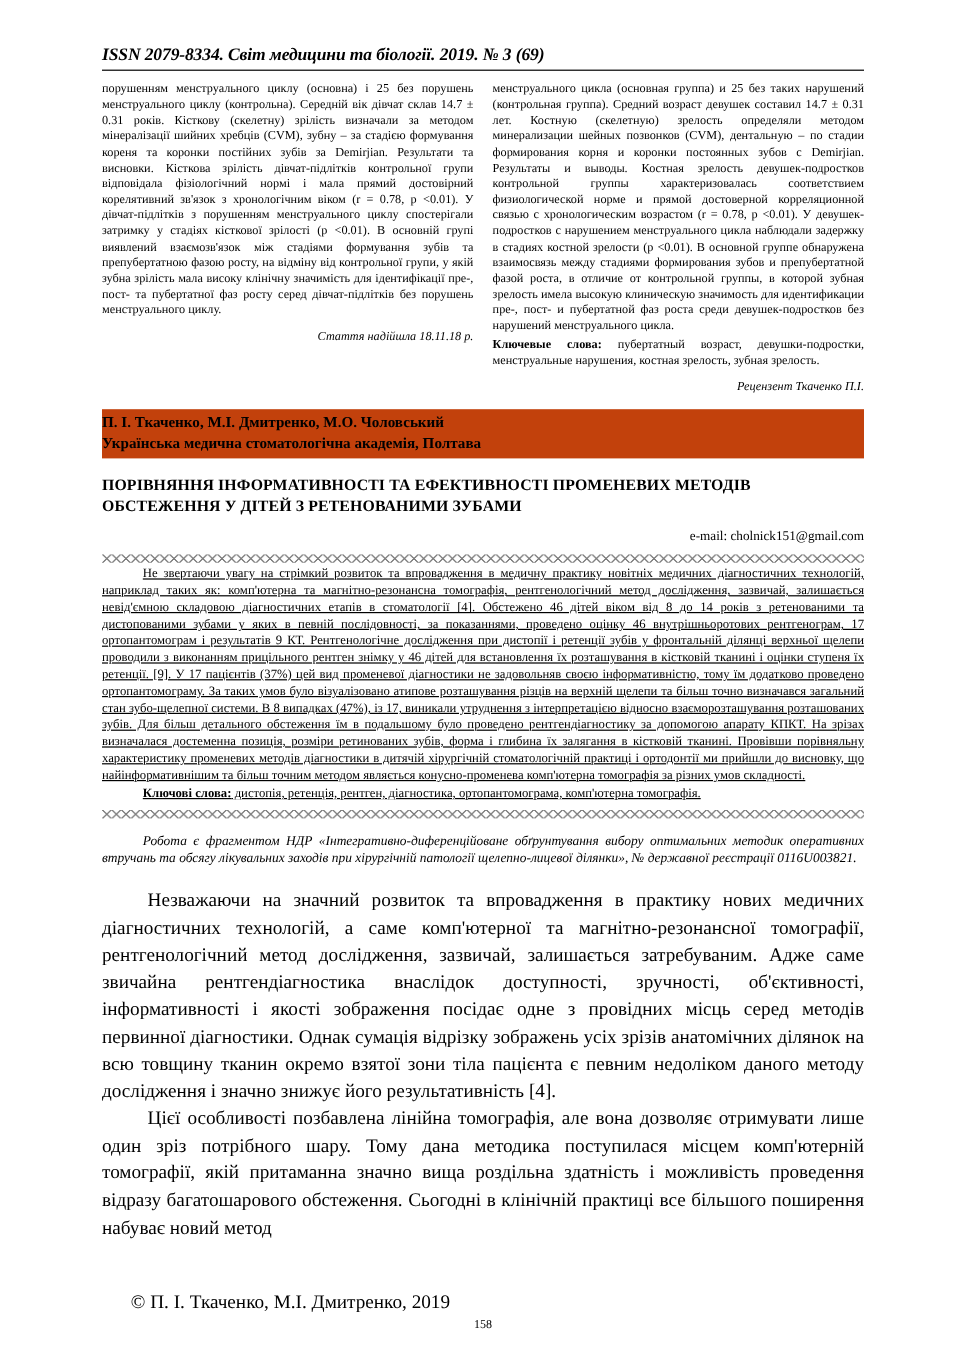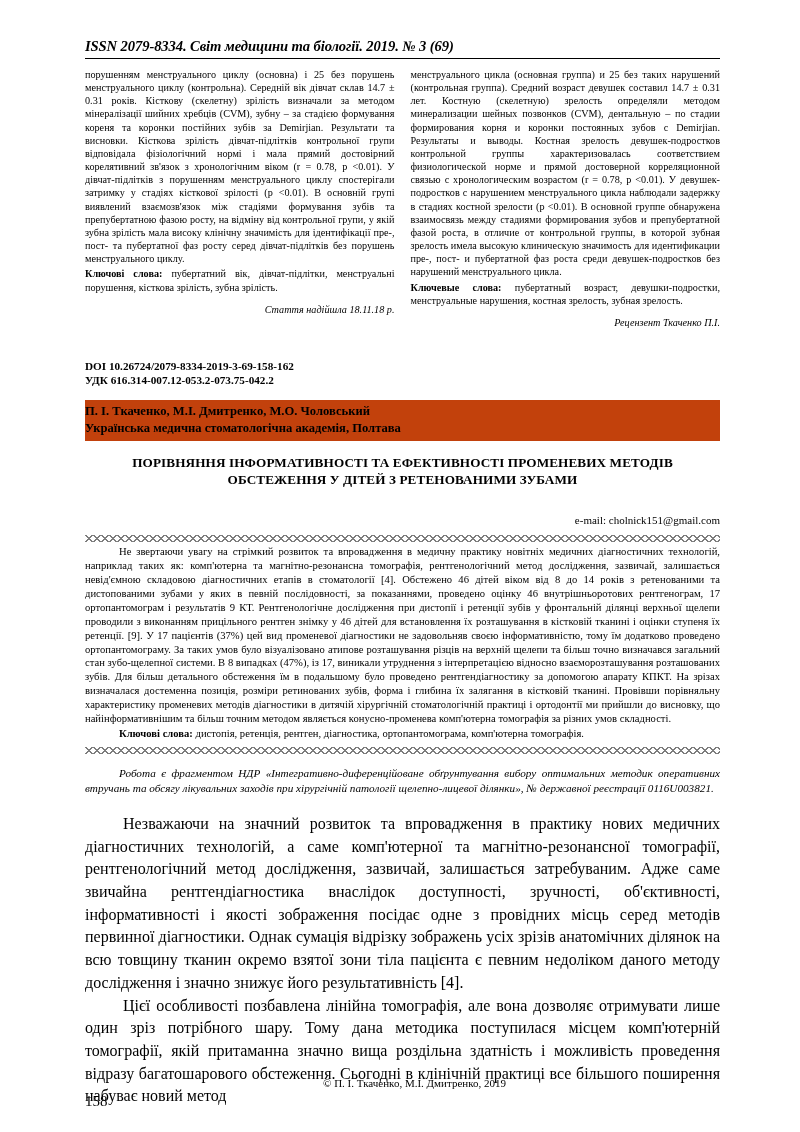--- a/index.html
+++ b/index.html
@@ -79,28 +79,27 @@
     text-align: left;
     font-weight: bold;
     font-size: 12.6px;
     line-height: 1.35;
     padding: 3px 6px 4px 0;
   }
 
   
   .article-title {
     margin-top: 13px;
-    text-align: center;
     font-weight: bold;
     font-size: 13.2px;
     line-height: 1.33;
     letter-spacing: 0.1px;
   }
   .email-line {
-    margin-top: 25px;
+    margin-top: 11px;
     text-align: right;
     font-size: 11px;
   }
 
   
   .zigzag {
     height: 7px;
     margin: 9px 0 3px 0;
     background-repeat: repeat-x;
     background-size: 8px 7px;
@@ -109,20 +108,21 @@
       linear-gradient(-45deg, transparent 46%, #7d7d7d 46%, #7d7d7d 56%, transparent 56%),
       linear-gradient(45deg, transparent 46%, #7d7d7d 46%, #7d7d7d 56%, transparent 56%);
   }
   .zigzag.tight { margin: 6px 0 2px 0; }
 
   
   .abs-body {
     font-size: 10.6px;
     line-height: 1.32;
     text-align: justify;
+    text-decoration: underline;
   }
   .abs-body p { margin: 0; }
   .abs-body p.first { text-indent: 34px; }
   .abs-body p.kwfull { text-indent: 34px; margin-top: 1px !important; }
 
   
   .funding {
     font-style: italic;
     font-size: 11.2px;
     line-height: 1.32;
@@ -144,57 +144,52 @@
   }
 
   
   .footer {
     position: absolute;
     left: 85px;
     right: 80px;
     bottom: 22px;
   }
   .copyright {
-    font-size: 11px;
+    font-size: 16px;
     text-indent: 24px;
+  }
+  .page-number {
     text-align: center;
-  }
-  .page-number {
-    font-size: 15px;
+    font-size: 10px;
     margin-top: 4px;
   }
 </style>
 </head>
 <body>
 
 <div class="page">
 
   <div class="running-head">ISSN 2079-8334. Світ медицини та біології. 2019. № 3 (69)</div>
   <div class="head-rule"></div>
 
   <div class="abstract-cols">
 
     <div class="abs-col">
       <p>порушенням менструального циклу (основна) і 25 без порушень менструального циклу (контрольна). Середній вік дівчат склав 14.7 ± 0.31 років. Кісткову (скелетну) зрілість визначали за методом мінералізації шийних хребців (CVM), зубну – за стадією формування кореня та коронки постійних зубів за Demirjian. Результати та висновки. Кісткова зрілість дівчат-підлітків контрольної групи відповідала фізіологічний нормі і мала прямий достовірний корелятивний зв'язок з хронологічним віком (r = 0.78, p &lt;0.01). У дівчат-підлітків з порушенням менструального циклу спостерігали затримку у стадіях кісткової зрілості (р &lt;0.01). В основній групі виявлений взаємозв'язок між стадіями формування зубів та препубертатною фазою росту, на відміну від контрольної групи, у якій зубна зрілість мала високу клінічну значимість для ідентифікації пре-, пост- та пубертатної фаз росту серед дівчат-підлітків без порушень менструального циклу.</p>
-      <p class="kw"><b>Ключові слова:</b><span> пубертатний вік, дівчат-підлітки, менструальні порушення, кісткова зрілість, зубна зрілість.</span></p>
       <p class="signline">Стаття надійшла 18.11.18 р.</p>
     </div>
 
     <div class="abs-col">
       <p>менструального цикла (основная группа) и 25 без таких нарушений (контрольная группа). Средний возраст девушек составил 14.7 ± 0.31 лет. Костную (скелетную) зрелость определяли методом минерализации шейных позвонков (CVM), дентальную – по стадии формирования корня и коронки постоянных зубов с Demirjian. Результаты и выводы. Костная зрелость девушек-подростков контрольной группы характеризовалась соответствием физиологической норме и прямой достоверной корреляционной связью с хронологическим возрастом (r = 0.78, p &lt;0.01). У девушек-подростков с нарушением менструального цикла наблюдали задержку в стадиях костной зрелости (р &lt;0.01). В основной группе обнаружена взаимосвязь между стадиями формирования зубов и препубертатной фазой роста, в отличие от контрольной группы, в которой зубная зрелость имела высокую клиническую значимость для идентификации пре-, пост- и пубертатной фаз роста среди девушек-подростков без нарушений менструального цикла.</p>
       <p class="kw"><b>Ключевые слова:</b><span> пубертатный возраст, девушки-подростки, менструальные нарушения, костная зрелость, зубная зрелость.</span></p>
       <p class="signline">Рецензент Ткаченко П.І.</p>
     </div>
 
   </div>
 
-  <div class="doi-block">
-    <div>DOI 10.26724/2079-8334-2019-3-69-158-162</div>
-    <div>УДК 616.314-007.12-053.2-073.75-042.2</div>
-  </div>
 
   <div class="authors-band">
     <div>П. І. Ткаченко, М.І. Дмитренко, М.О. Чоловський</div>
     <div>Українська медична стоматологічна академія, Полтава</div>
   </div>
 
   <div class="article-title">ПОРІВНЯННЯ  ІНФОРМАТИВНОСТІ ТА ЕФЕКТИВНОСТІ ПРОМЕНЕВИХ МЕТОДІВ ОБСТЕЖЕННЯ У ДІТЕЙ З РЕТЕНОВАНИМИ ЗУБАМИ</div>
 
   <div class="email-line">e-mail: cholnick151@gmail.com</div>
 

